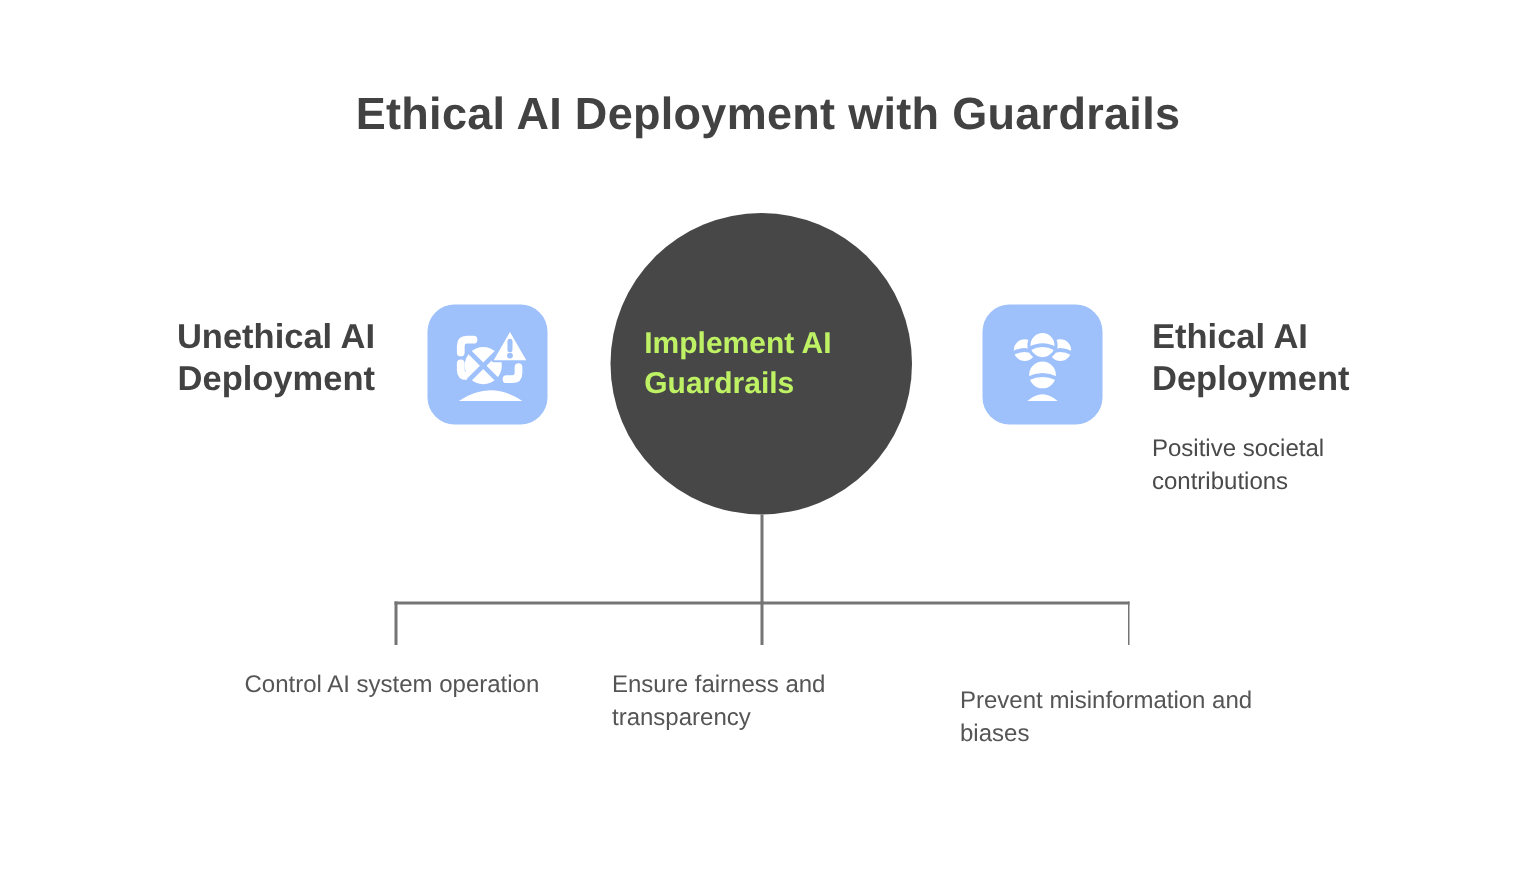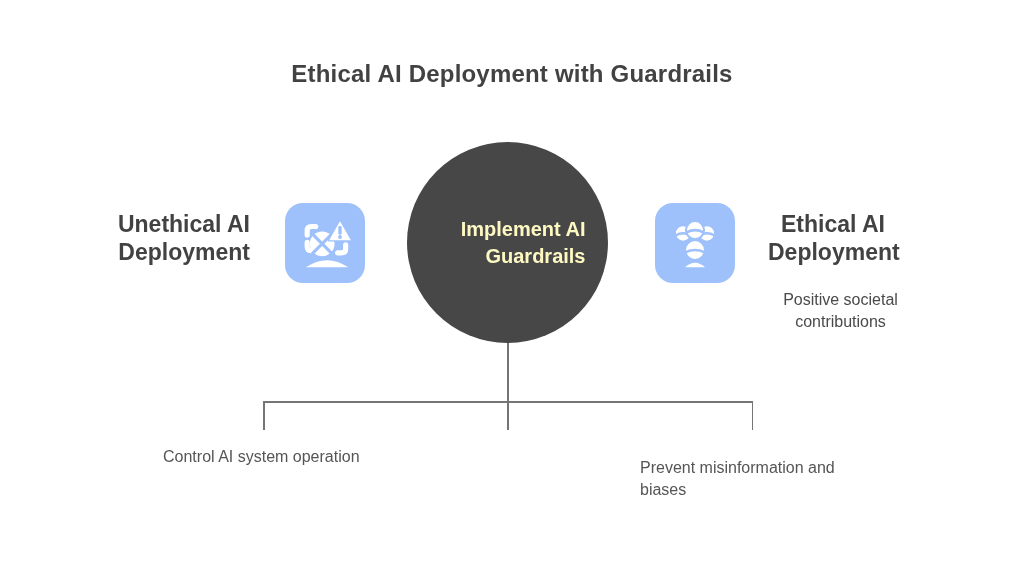--- a/index.html
+++ b/index.html
@@ -11,39 +11,39 @@
     --subtitle-gray:#4a4a4a;
   }
   *{margin:0;padding:0;box-sizing:border-box;}
   html,body{background:#fff;}
   body{font-family:"Liberation Sans",sans-serif;}
   .stage{
     position:relative;width:1024px;height:588px;background:#ffffff;overflow:hidden;
   }
   .title{
     position:absolute;top:60px;left:0;width:1024px;text-align:center;
-    font-size:24px;font-weight:700;color:var(--title-gray);letter-spacing:.2px;
+    font-size:30px;font-weight:700;color:var(--title-gray);letter-spacing:.2px;
   }
   .center-circle{
     position:absolute;left:407px;top:142px;width:201px;height:201px;border-radius:50%;
     background:var(--circle-dark);display:flex;align-items:center;justify-content:center;
   }
   .circle-label{
-    width:156px;text-align:right;color:#fef9c3;font-size:20px;font-weight:700;line-height:27px;
+    width:156px;text-align:left;color:#bef264;font-size:20px;font-weight:700;line-height:27px;
   }
   .icon-tile{
     position:absolute;width:80px;height:80px;border-radius:18px;background:var(--accent-blue);
     display:flex;align-items:center;justify-content:center;
   }
   .icon-tile.left{left:285px;top:203px;}
   .icon-tile.right{left:655px;top:203px;}
   .icon-tile svg{width:62px;height:62px;display:block;}
   .side-text{position:absolute;top:210px;}
   .side-text.left{left:80px;width:170px;text-align:right;}
-  .side-text.right{left:768px;width:150px;text-align:center;}
+  .side-text.right{left:768px;width:150px;text-align:left;}
   .side-heading{font-size:23px;font-weight:700;color:var(--title-gray);line-height:28px;}
   .side-text.left .side-heading{margin-left:auto;width:150px;}
   .side-text.right .side-heading{width:130px;}
   .side-subtitle{font-size:16px;color:var(--subtitle-gray);line-height:22px;margin-top:23px;}
   .side-text.right .side-subtitle{width:145px;}
   .cline{position:absolute;background:var(--line-gray);}
   .cline.v{width:1.5px;}
   .cline.h{height:1.5px;}
   .stub-top{left:507px;top:343px;height:59px;}
   .h-main{left:263px;top:401px;width:490px;}
@@ -118,15 +118,16 @@
     <div class="side-subtitle">Positive societal contributions</div>
   </div>
 
   <div class="cline v stub-top"></div>
   <div class="cline h h-main"></div>
   <div class="cline v drop-left"></div>
   <div class="cline v drop-center"></div>
   <div class="cline v drop-right"></div>
 
   <div class="branch-label b0">Control AI system operation</div>
+  <div class="branch-label b1">Ensure fairness and transparency</div>
   <div class="branch-label b2">Prevent misinformation and biases</div>
 
 </div>
 
 </body></html>

